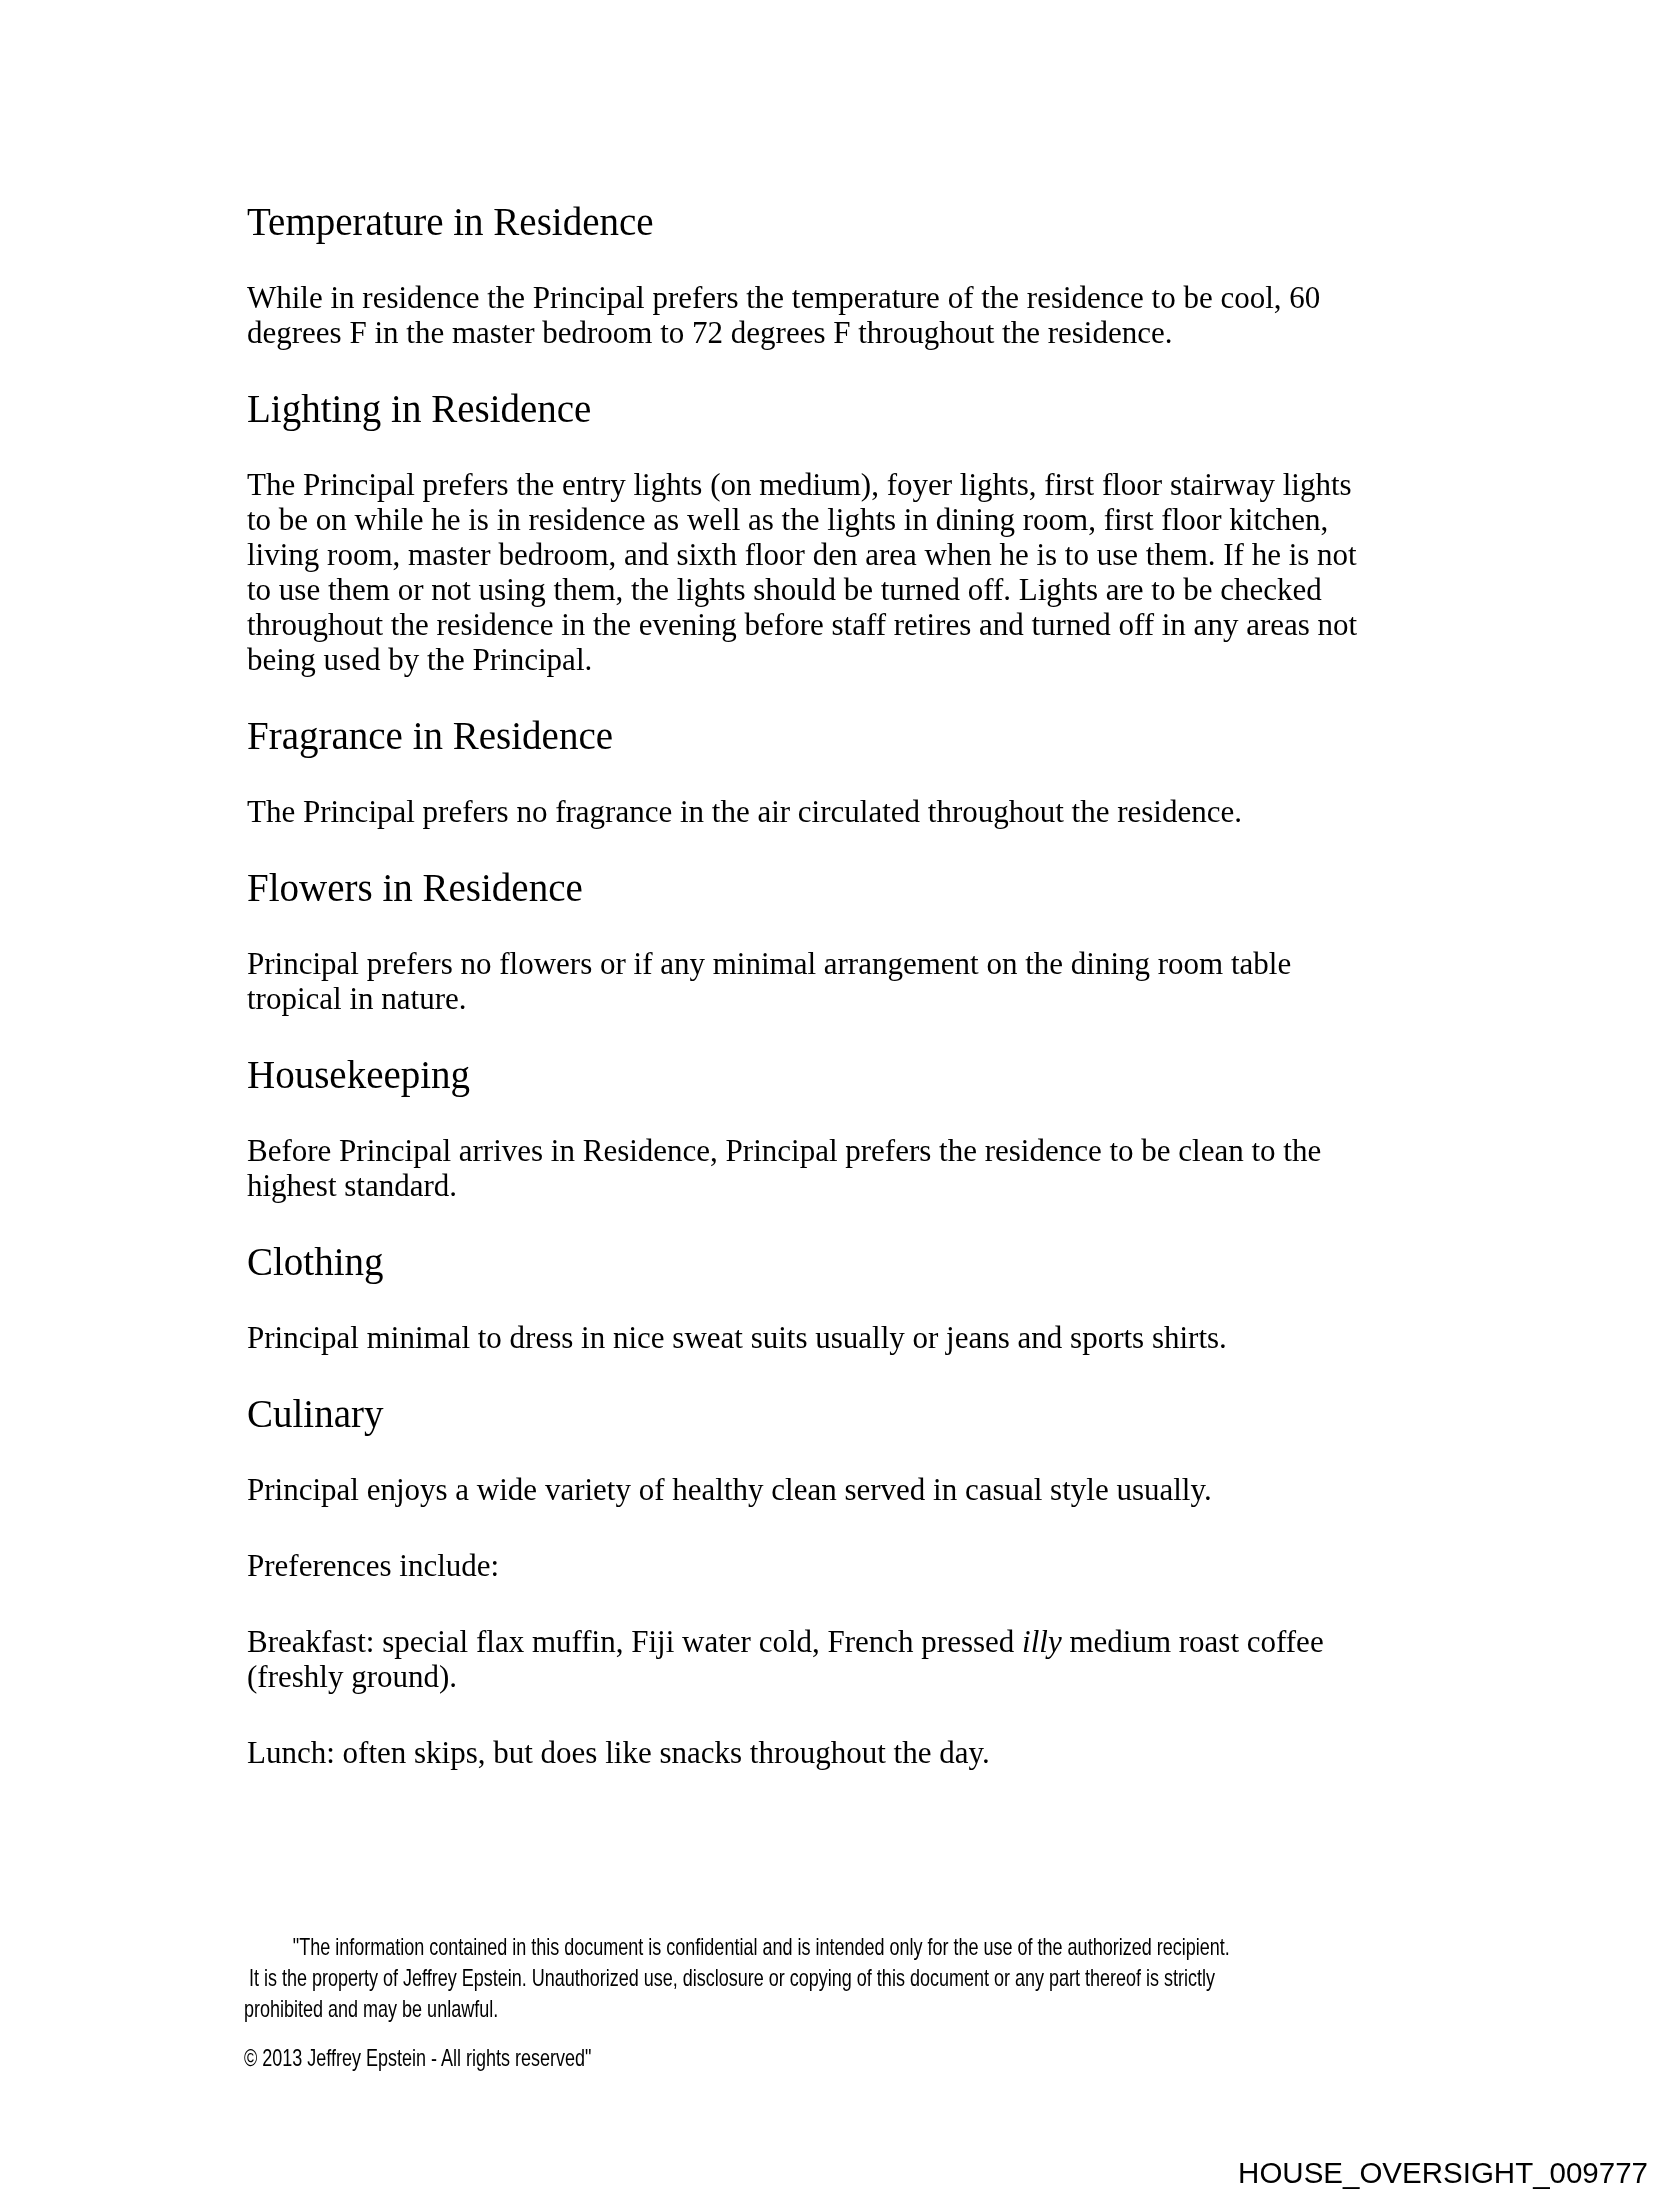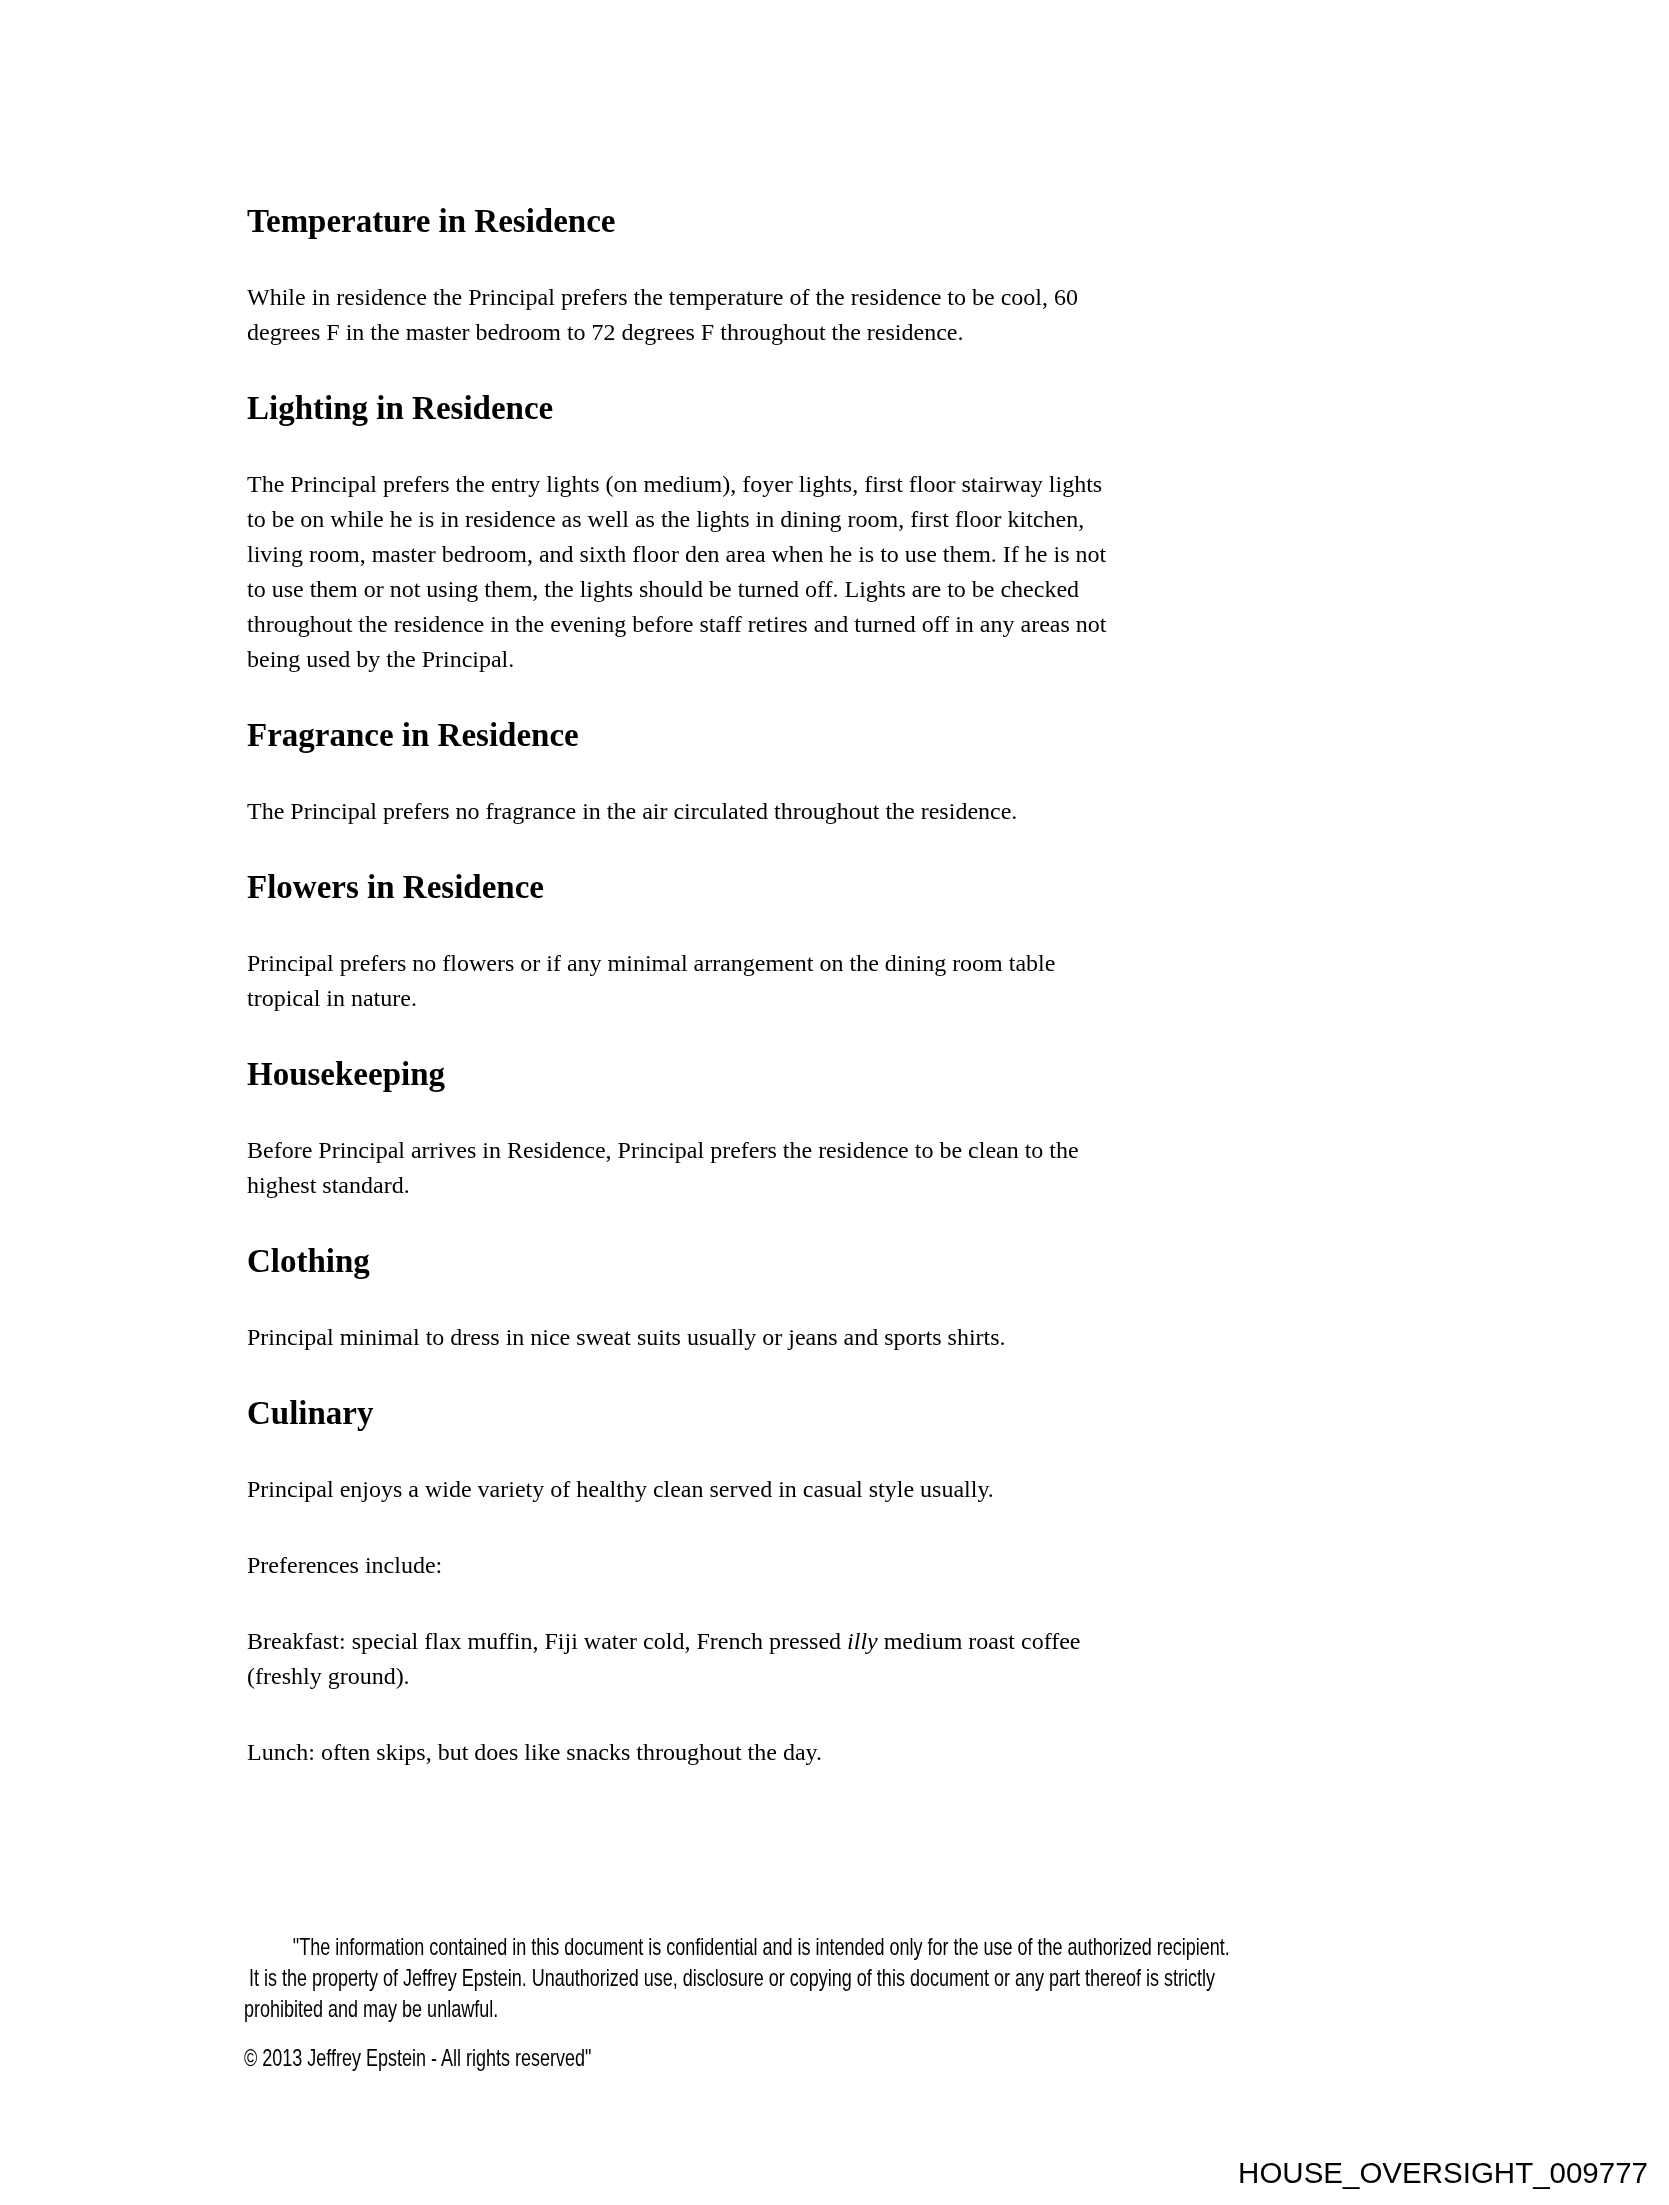--- a/index.html
+++ b/index.html
@@ -12,27 +12,27 @@
     font-family: "Liberation Serif", "DejaVu Serif", serif;
     color: #000000;
   }
   .doc {
     position: absolute;
     left: 247px;
     top: 204px;
     width: 1303px;
   }
   .doc h2 {
-    font-size: 33px;
+    font-size: 39px;
     line-height: 35px;
-    font-weight: bold;
+    font-weight: normal;
     margin: 0 0 41px 0;
   }
   .doc p {
-    font-size: 24px;
+    font-size: 31px;
     line-height: 35px;
     margin: 0 0 41px 0;
     white-space: pre-line;
   }
   .doc p em { font-style: italic; }
   .footer-disclaimer {
     position: absolute;
     left: 244px;
     top: 1931px;
     width: 1479px;

